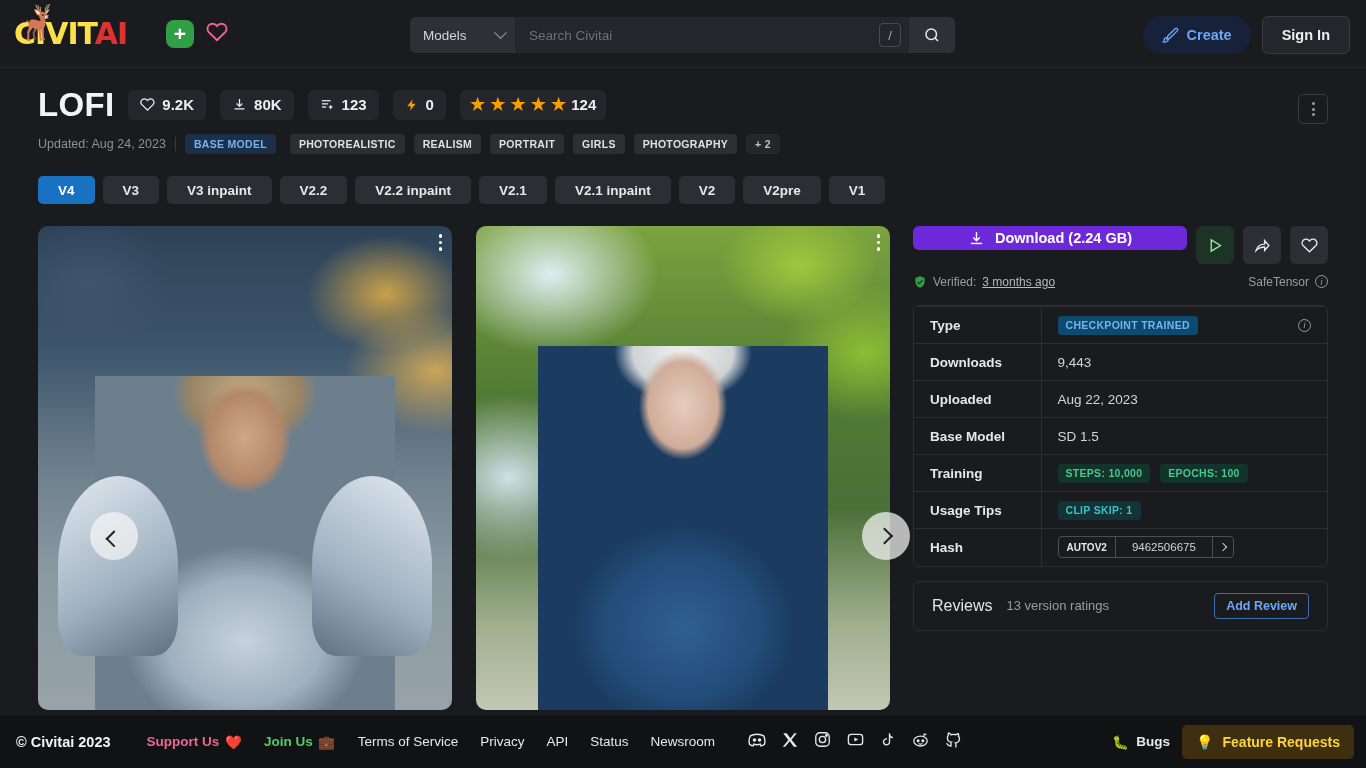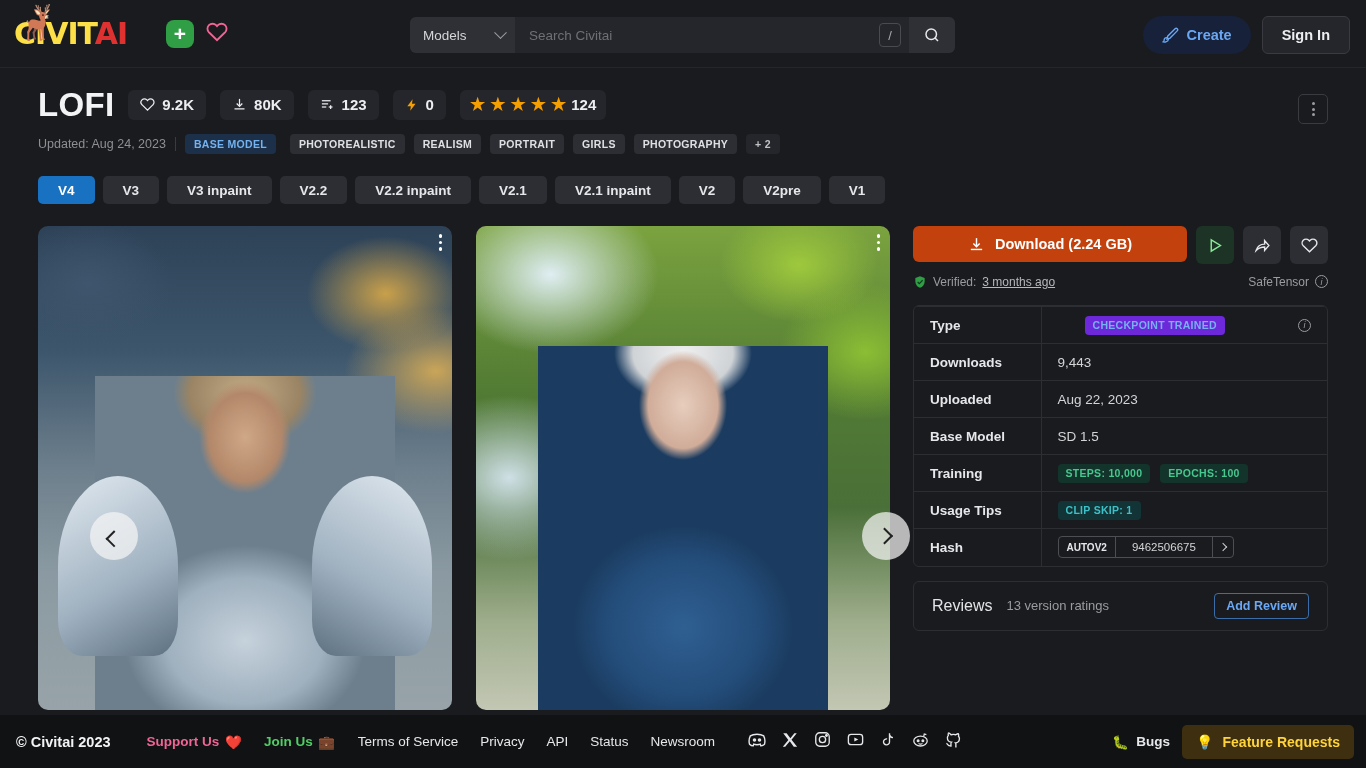--- a/index.html
+++ b/index.html
@@ -169,21 +169,21 @@
      background:
        radial-gradient(ellipse 58px 72px at 50% 16%, #e7cdbd 0%, #d0ac99 60%, rgba(190,150,130,0) 76%),
        radial-gradient(ellipse 86px 62px at 50% 2%, #efefef 0%, #cfd3d6 58%, rgba(200,205,210,0) 80%),
        radial-gradient(ellipse 128px 118px at 50% 76%, #2f5f92 0%, #234c79 60%, #1b3c60 86%);
   }
 
   
   .side { position: absolute; left: 913px; top: 226px; width: 415px; }
   .dl-row { display: flex; gap: 9px; }
   .dl-btn {
-    flex: 1; height: 36px; border-radius: 6px; background: #c2410c;
+    flex: 1; height: 24px; border-radius: 6px; background: #6d28d9;
     color: #fff; font-size: 14.5px; font-weight: 700;
     display: flex; align-items: center; justify-content: center; gap: 10px;
   }
   .sq-btn { width: 38px; height: 38px; border-radius: 6px; background: #2c2e33; display: flex; align-items: center; justify-content: center; }
   .sq-btn.green { background: #1d3326; }
 
   .verify-row { display: flex; align-items: center; justify-content: space-between; margin-top: 9px; height: 18px; }
   .verify-left { display: flex; align-items: center; gap: 6px; font-size: 12px; color: #9b9ca0; }
   .verify-left a { color: #b7b8bc; text-decoration: underline; }
   .verify-right { display: flex; align-items: flex-start; gap: 6px; font-size: 12px; color: #9b9ca0; }
@@ -198,21 +198,21 @@
   }
   .chev { width: 10px; height: 10px; border-left: 1.6px solid #9b9ca0; border-top: 1.6px solid #9b9ca0; }
   .chev.up { transform: rotate(45deg) translate(1px,1px); }
   .chev.down { transform: rotate(-135deg) translate(1px,1px); }
 
   table.details { width: 100%; border-collapse: collapse; }
   table.details td { border-top: 1px solid #2c2e33; padding: 0 16px; height: 37px; font-size: 13.5px; vertical-align: middle; }
   table.details td.k { width: 127px; font-weight: 700; color: #e6e7ea; border-right: 1px solid #2c2e33; }
   table.details td.v { color: #d3d4d6; }
   .badge { display: inline-flex; align-items: center; height: 19px; padding: 0 8px; border-radius: 4px; font-size: 10.5px; font-weight: 700; letter-spacing: .3px; }
-  .badge.blue { background: #6d28d9; color: #74b2f0; margin-left: 27px; }
+  .badge.blue { background: #0c4a6e; color: #74b2f0; }
   .badge.green { background: #13342a; color: #48c78e; margin-right: 6px; }
   .badge.teal { background: #123436; color: #3fc0c8; }
   .cell-flex { display: flex; align-items: center; justify-content: space-between; }
   .hash-group { display: inline-flex; align-items: stretch; border: 1px solid #4d4e54; border-radius: 4px; overflow: hidden; height: 22px; }
   .hash-group .hk { padding: 0 8px; font-size: 10px; font-weight: 700; color: #e6e7ea; display: flex; align-items: center; border-right: 1px solid #4d4e54; }
   .hash-group .hv { padding: 0 16px; font-size: 11.5px; color: #d3d4d6; display: flex; align-items: center; border-right: 1px solid #4d4e54; }
   .hash-group .hb { width: 20px; display: flex; align-items: center; justify-content: center; }
   .mini-chev { width: 6px; height: 6px; border-top: 1.4px solid #cfd0d3; border-right: 1.4px solid #cfd0d3; transform: rotate(45deg); }
 
   .reviews-card { margin-top: 14px; border: 1px solid #2c2e33; border-radius: 6px; height: 50px; padding: 0 18px; display: flex; align-items: center; gap: 14px; }

